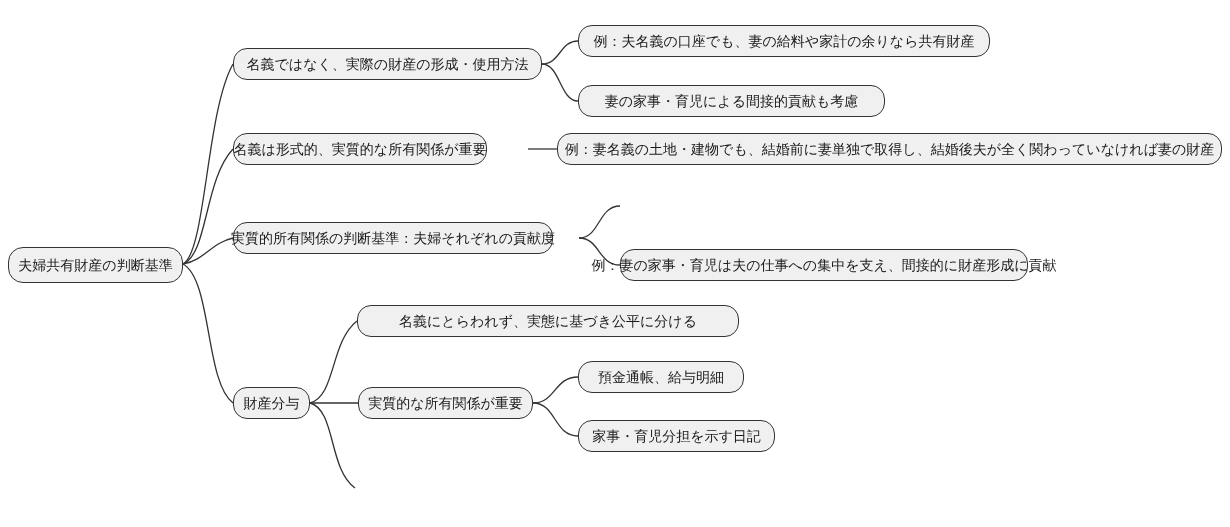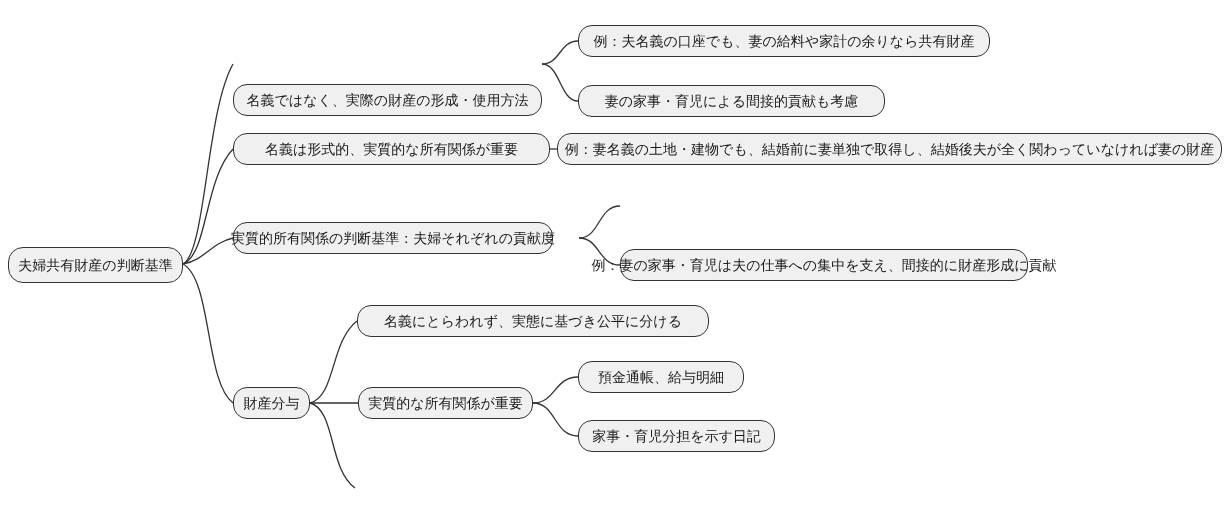--- a/index.html
+++ b/index.html
@@ -65,38 +65,38 @@
     <path d="M579,238 C600,238 598,265 620,265"></path>
     <path d="M310,403 C336,396 330,342 357,321"></path>
     <path d="M310,403 L358,403"></path>
     <path d="M310,403 C336,410 328,468 355,488"></path>
     <path d="M533,403 C556,403 554,377 578,377"></path>
     <path d="M533,403 C556,403 554,436 578,436"></path>
   </svg>
 
   <div class="node root" style="left:8px; top:247px; width:175px;">夫婦共有財産の判断基準</div>
 
-  <div class="node" style="left:233px; top:48px; width:309px;margin-top:36px;">名義ではなく、実際の財産の形成・使用方法</div>
+  <div class="node" style="left:233px; top:48px; width:309px;">名義ではなく、実際の財産の形成・使用方法</div>
 
   <div class="node" style="left:578px; top:25px; width:412px;">例：夫名義の口座でも、妻の給料や家計の余りなら共有財産</div>
 
   <div class="node" style="left:578px; top:85px; width:307px;">妻の家事・育児による間接的貢献も考慮</div>
 
-  <div class="node" style="left:233px; top:133px; width:317px;">名義は形式的、実質的な所有関係が重要</div>
+  <div class="node" style="left:233px; top:133px; width:254px;">名義は形式的、実質的な所有関係が重要</div>
 
   <div class="node" style="left:557px; top:133px; width:665px;">例：妻名義の土地・建物でも、結婚前に妻単独で取得し、結婚後夫が全く関わっていなければ妻の財産</div>
 
   <div class="node" style="left:233px; top:222px; width:320px;">実質的所有関係の判断基準：夫婦それぞれの貢献度</div>
 
 
   <div class="node" style="left:620px; top:249px; width:408px;">例：妻の家事・育児は夫の仕事への集中を支え、間接的に財産形成に貢献</div>
 
   <div class="node" style="left:233px; top:387px; width:77px;">財産分与</div>
 
-  <div class="node" style="left:357px; top:305px; width:352px;">名義にとらわれず、実態に基づき公平に分ける</div>
+  <div class="node" style="left:357px; top:305px; width:382px;">名義にとらわれず、実態に基づき公平に分ける</div>
 
   <div class="node" style="left:358px; top:387px; width:175px;">実質的な所有関係が重要</div>
 
   <div class="node" style="left:578px; top:361px; width:166px;">預金通帳、給与明細</div>
 
   <div class="node" style="left:578px; top:420px; width:197px;">家事・育児分担を示す日記</div>
 
 
 </div>
 

